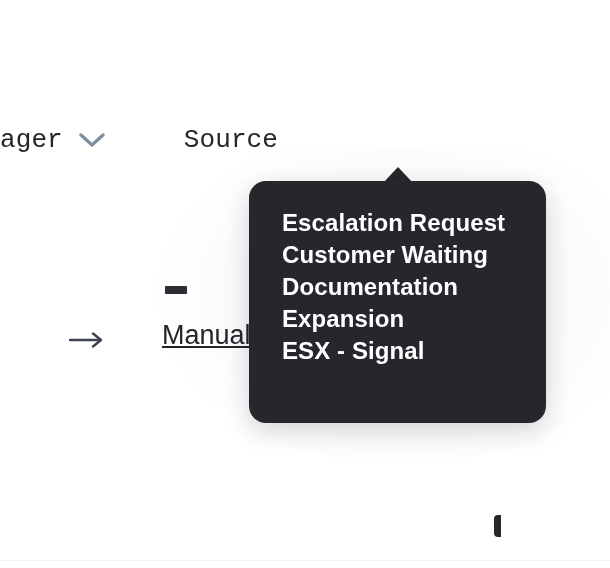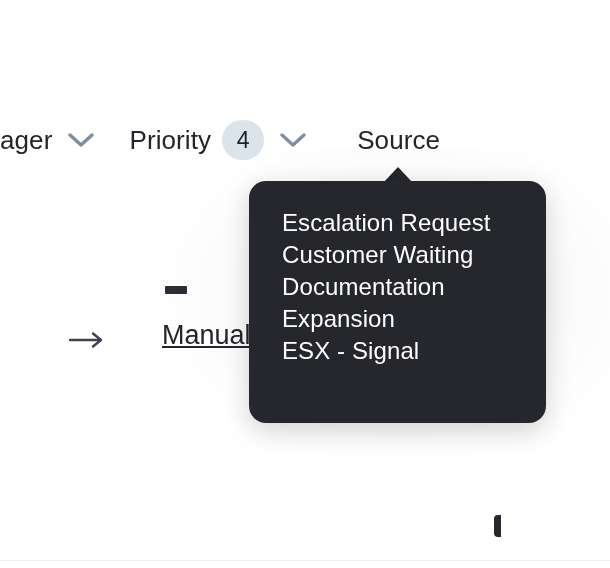--- a/index.html
+++ b/index.html
@@ -22,20 +22,21 @@
   
   .filter-bar {
     position: absolute;
     left: 0;
     top: 118px;
     width: 610px;
     height: 44px;
     display: flex;
     align-items: flex-end;
     white-space: nowrap;
+    font-family: Liberation Mono, monospace;
   }
 
   .filter-group {
     display: flex;
     align-items: center;
     height: 44px;
   }
 
   .filter-label {
     font-size: 26px;
@@ -166,20 +167,21 @@
     right: 14px;
     list-style: none;
   }
 
   .tooltip-list li {
     font-size: 24px;
     line-height: 32px;
     color: #ffffff;
     letter-spacing: 0.1px;
     white-space: nowrap;
+    font-weight: bold;
   }
 </style>
 </head>
 <body>
 
 <div id="page">
 
   <div class="soft-shade"></div>
 
   <div class="filter-bar">
@@ -188,29 +190,20 @@
       <span class="filter-label">ager</span>
       <span class="chev">
         <svg width="26" height="16" viewBox="0 0 26 16" aria-hidden="true">
           <path d="M2 3 L13 13 L24 3" fill="none" stroke="#7e8ea3" stroke-width="3.4" stroke-linecap="round" stroke-linejoin="round"></path>
         </svg>
       </span>
     </div>
 
     <div class="gap-lg"></div>
 
-    <div class="filter-group">
-      <span class="filter-label">Priority</span>
-      <span class="count-badge">4</span>
-      <span class="chev">
-        <svg width="26" height="16" viewBox="0 0 26 16" aria-hidden="true">
-          <path d="M2 3 L13 13 L24 3" fill="none" stroke="#7e8ea3" stroke-width="3.4" stroke-linecap="round" stroke-linejoin="round"></path>
-        </svg>
-      </span>
-    </div>
 
     <div class="gap-md"></div>
 
 
     <div class="gap-md"></div>
 
     <div class="filter-group">
       <span class="filter-label">Source</span>
     </div>
 

